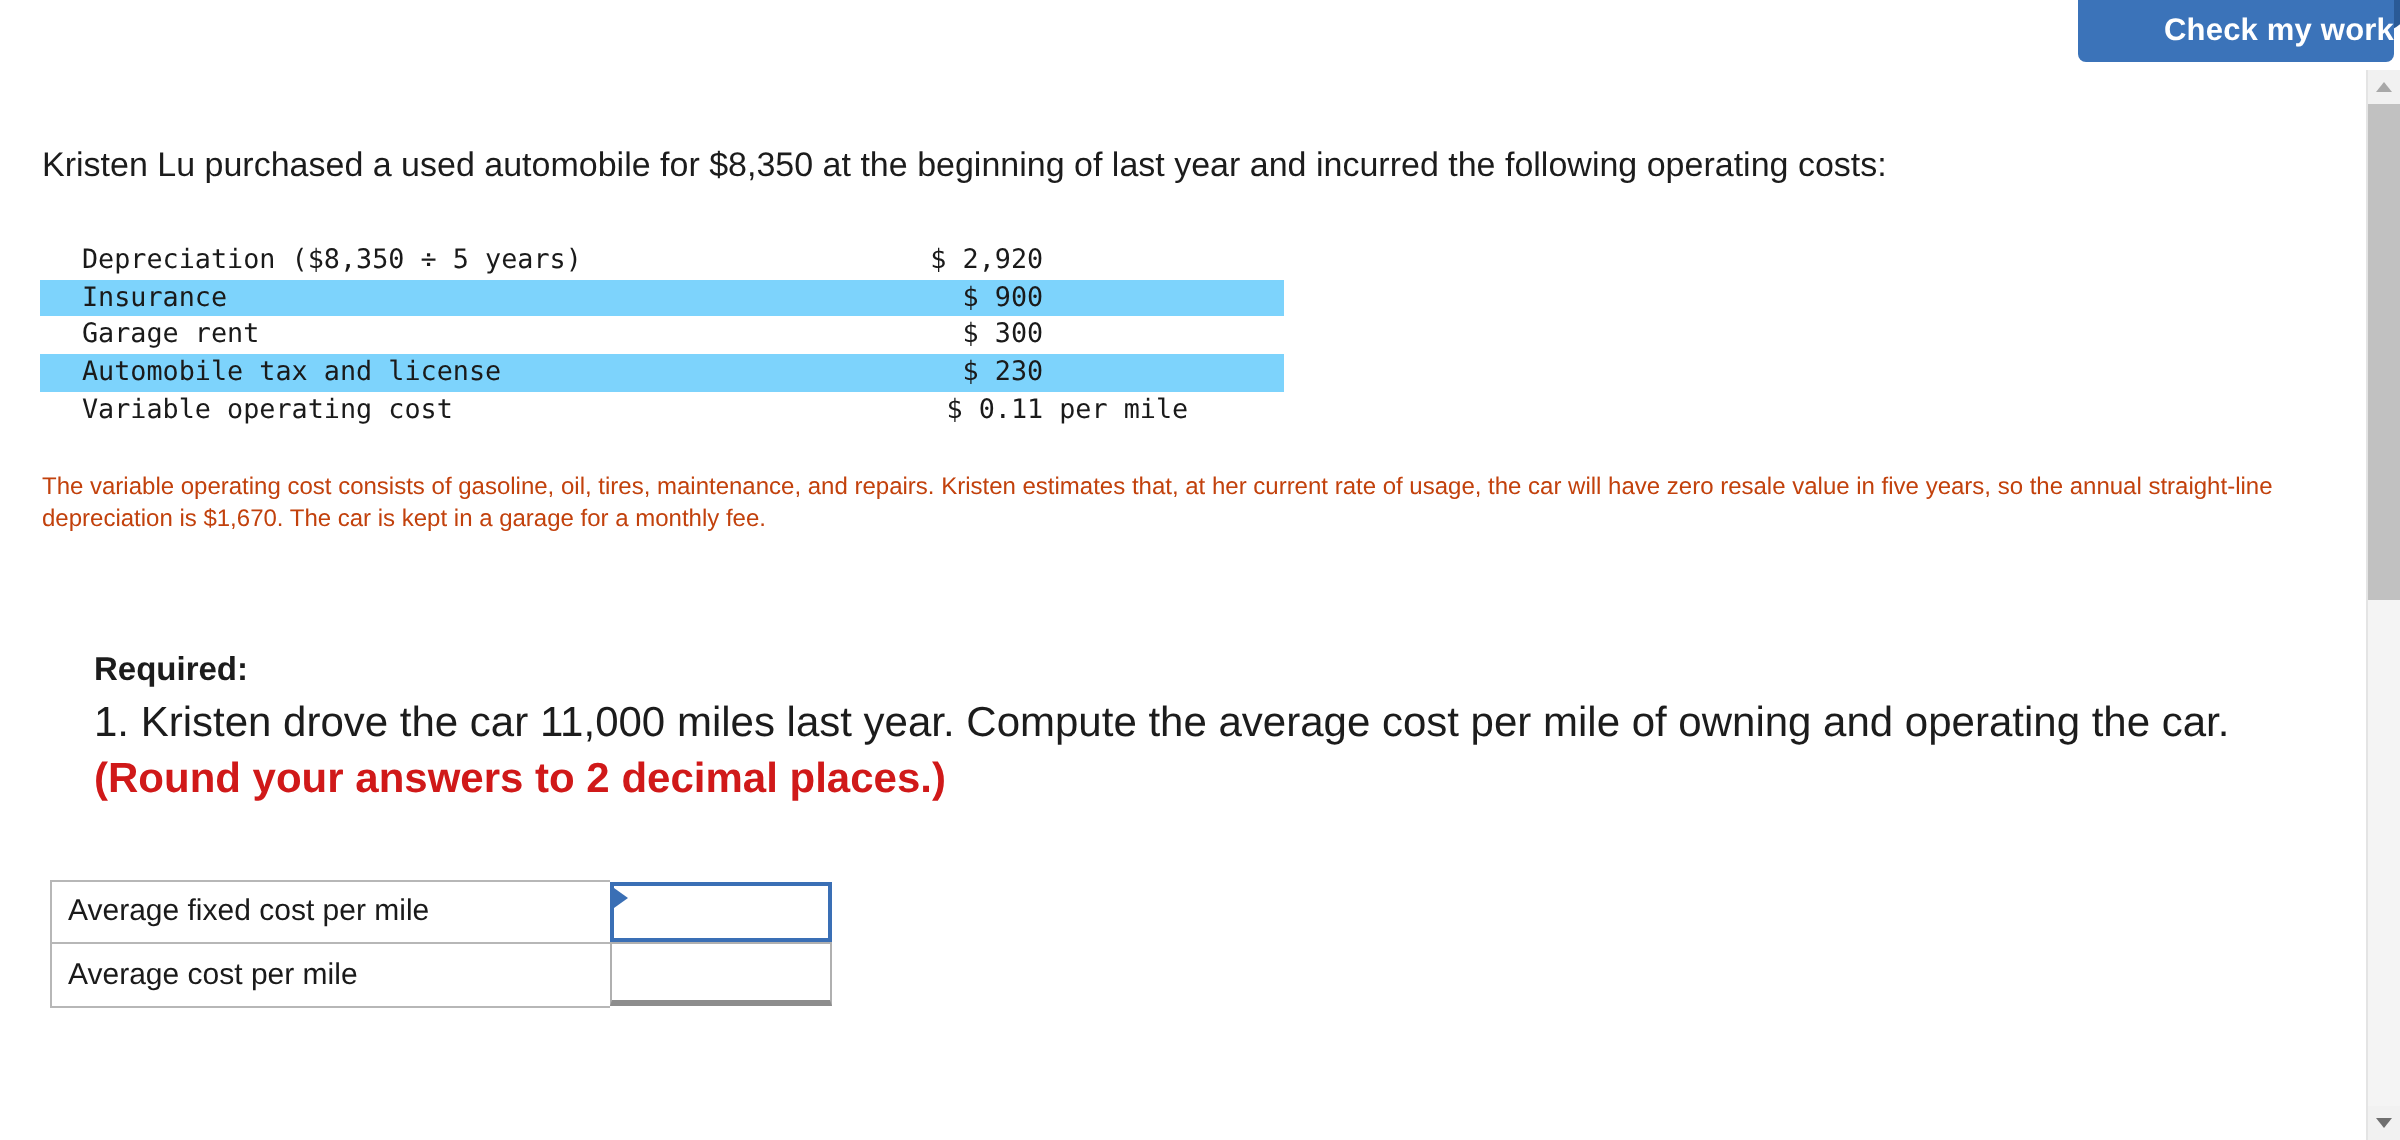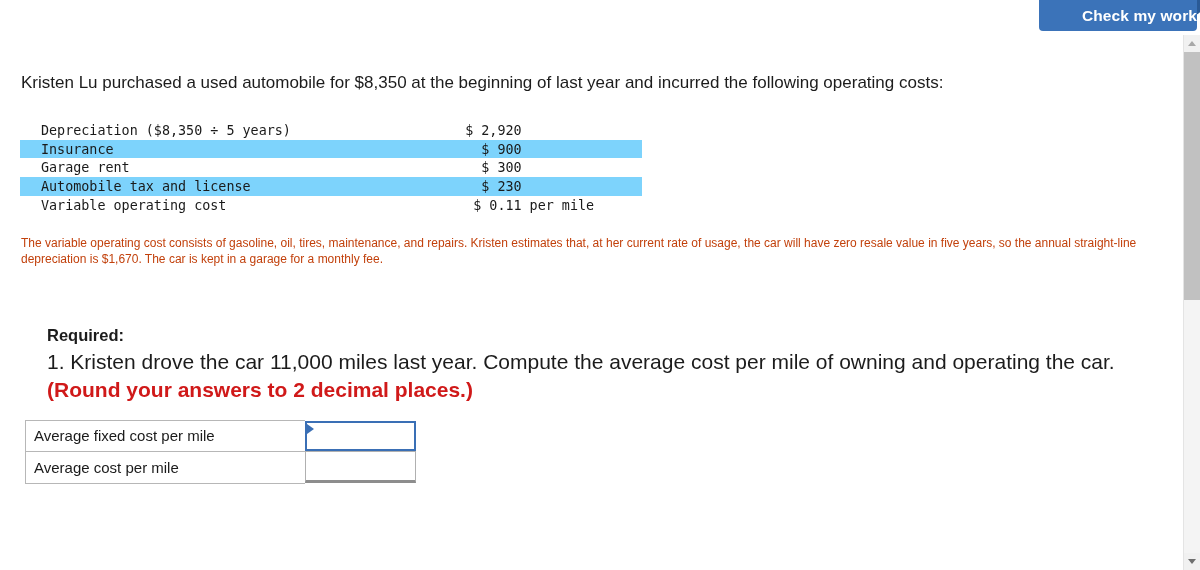--- a/index.html
+++ b/index.html
@@ -177,21 +177,21 @@
     color: #1c1c1c;
     line-height: 1.33;
     margin-left: 26px;
   }
   .redbold { color: #d01919; font-weight: bold; }
 
   
   .answers {
     position: absolute;
     left: 25px;
-    top: 420px;
+    top: 440px;
     width: 392px;
     border-collapse: collapse;
     font-size: 15px;
     color: #1a1a1a;
   }
   .answers tr { height: 30.5px; }
   .answers td.a-label {
     border: 1px solid #b7b7b7;
     border-right: none;
     padding: 0 0 0 8px;

